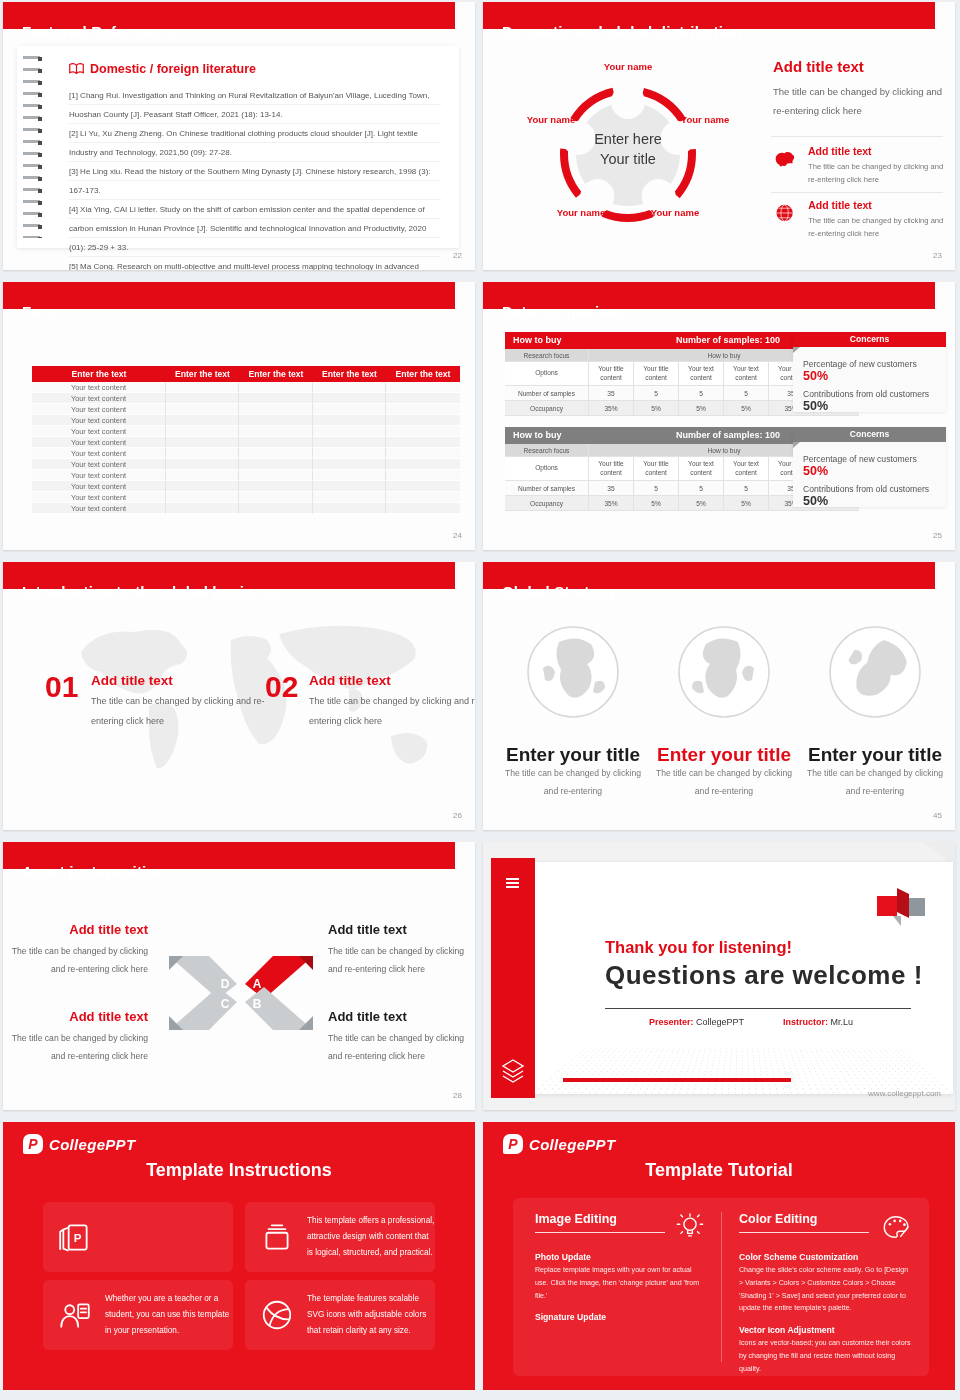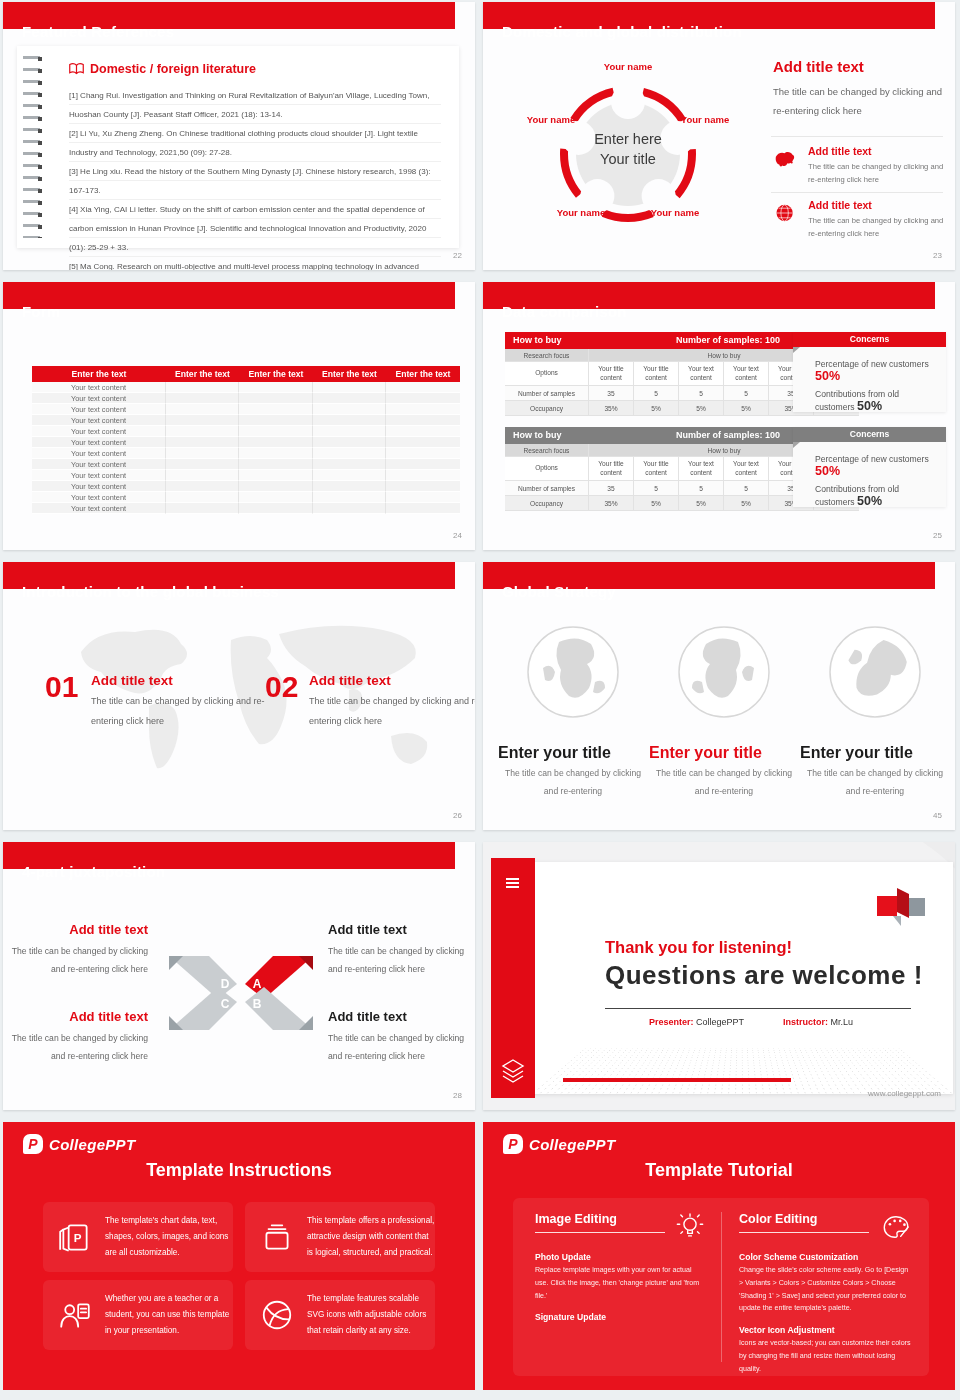--- a/index.html
+++ b/index.html
@@ -45,29 +45,29 @@
   .d-c{box-sizing:border-box;text-align:center;border-right:1px solid #e2e2e2;border-bottom:1px solid #e2e2e2;}
   .d-c0{width:84px;} .d-cn{width:45px;} .d-cn.last{border-right:none;}
   .d-opts{height:24px;background:#fff;display:flex;}
   .d-opts .d-c{display:flex;align-items:center;justify-content:center;line-height:1.25;}
   .d-num{height:15px;line-height:15px;background:#fbfbfb;}
   .d-occ{height:15px;line-height:15px;background:#efefef;}
   .concerns{position:absolute;left:310px;width:153px;height:80px;background:#fafafa;box-shadow:0 1px 3px rgba(0,0,0,.08);}
   .con-banner{position:relative;height:15px;color:#fff;font-weight:bold;font-size:8.6px;text-align:center;line-height:15px;}
   .con-banner.red{background:#e20a15;} .con-banner.gray{background:#7f7f7f;}
   .con-banner:after{content:"";position:absolute;left:0;top:15px;border-right:7px solid transparent;border-top:6px solid rgba(0,0,0,.35);}
-  .con-line{margin:6px 10px 0 22px;font-size:8.6px;color:#555;}
+  .con-line{margin:6px 10px 0 10px;font-size:8.6px;color:#555;}
   .con-line .v{font-size:12.5px;font-weight:bold;}
   .v.red{color:#e20a15;} .v.dark{color:#333;}
   
   .gb-num{position:absolute;color:#e20a15;font-weight:bold;font-size:30px;}
   .gb-title{position:absolute;color:#e20a15;font-weight:bold;font-size:13.5px;}
   .gb-body{position:absolute;width:192px;font-size:9px;color:#666;line-height:2.2;}
   
-  .gs-title{position:absolute;width:150px;text-align:left;font-weight:bold;font-size:16px;color:#1c1c1c;}
+  .gs-title{position:absolute;width:150px;text-align:center;font-weight:bold;font-size:19px;color:#1c1c1c;}
   .gs-title.red{color:#e20a15;}
   .gs-body{position:absolute;width:150px;text-align:center;font-size:8.6px;color:#777;line-height:2.1;}
   
   .jx-title{position:absolute;font-weight:bold;font-size:13px;color:#e20a15;}
   .jx-title.dark{color:#1c1c1c;}
   .jx-body{position:absolute;font-size:8.6px;color:#666;line-height:2.15;width:150px;}
   .ta-r{text-align:right;}
   
   .tk-bg{position:absolute;inset:0;background:#f2f2f3;}
   .tk-card{position:absolute;left:46px;top:20px;right:2px;bottom:16px;background:#fff;box-shadow:0 1px 4px rgba(0,0,0,.10);}
@@ -536,21 +536,20 @@
       <div class="redtitle">Template Instructions</div>
       <div class="card ins-card" style="left:40px;top:80px">
         <svg width="36" height="36" viewBox="0 0 34 34">
           <g stroke="#fff" stroke-width="1.7" fill="none" stroke-linejoin="round">
             <rect x="11" y="6" width="17" height="23" rx="2"></rect>
             <path d="M11,8 L6,10 V28 L11,30"></path>
             <path d="M6,10 L3,12 V29"></path>
           </g>
           <text x="19.5" y="22" font-size="11" font-weight="bold" fill="#fff" text-anchor="middle">P</text>
         </svg>
-        <div class="ins-text">The template's chart data, text, shapes, colors, images, and icons are all customizable.</div>
       </div>
       <div class="card ins-card" style="left:242px;top:80px">
         <svg width="36" height="36" viewBox="0 0 34 34">
           <g stroke="#fff" stroke-width="1.7" fill="none" stroke-linecap="round">
             <rect x="7" y="13" width="20" height="15" rx="2"></rect>
             <path d="M9,9.5 H25 M12,6 H22"></path>
           </g>
         </svg>
         <div class="ins-text">This template offers a professional, attractive design with content that is logical, structured, and practical.</div>
       </div>

